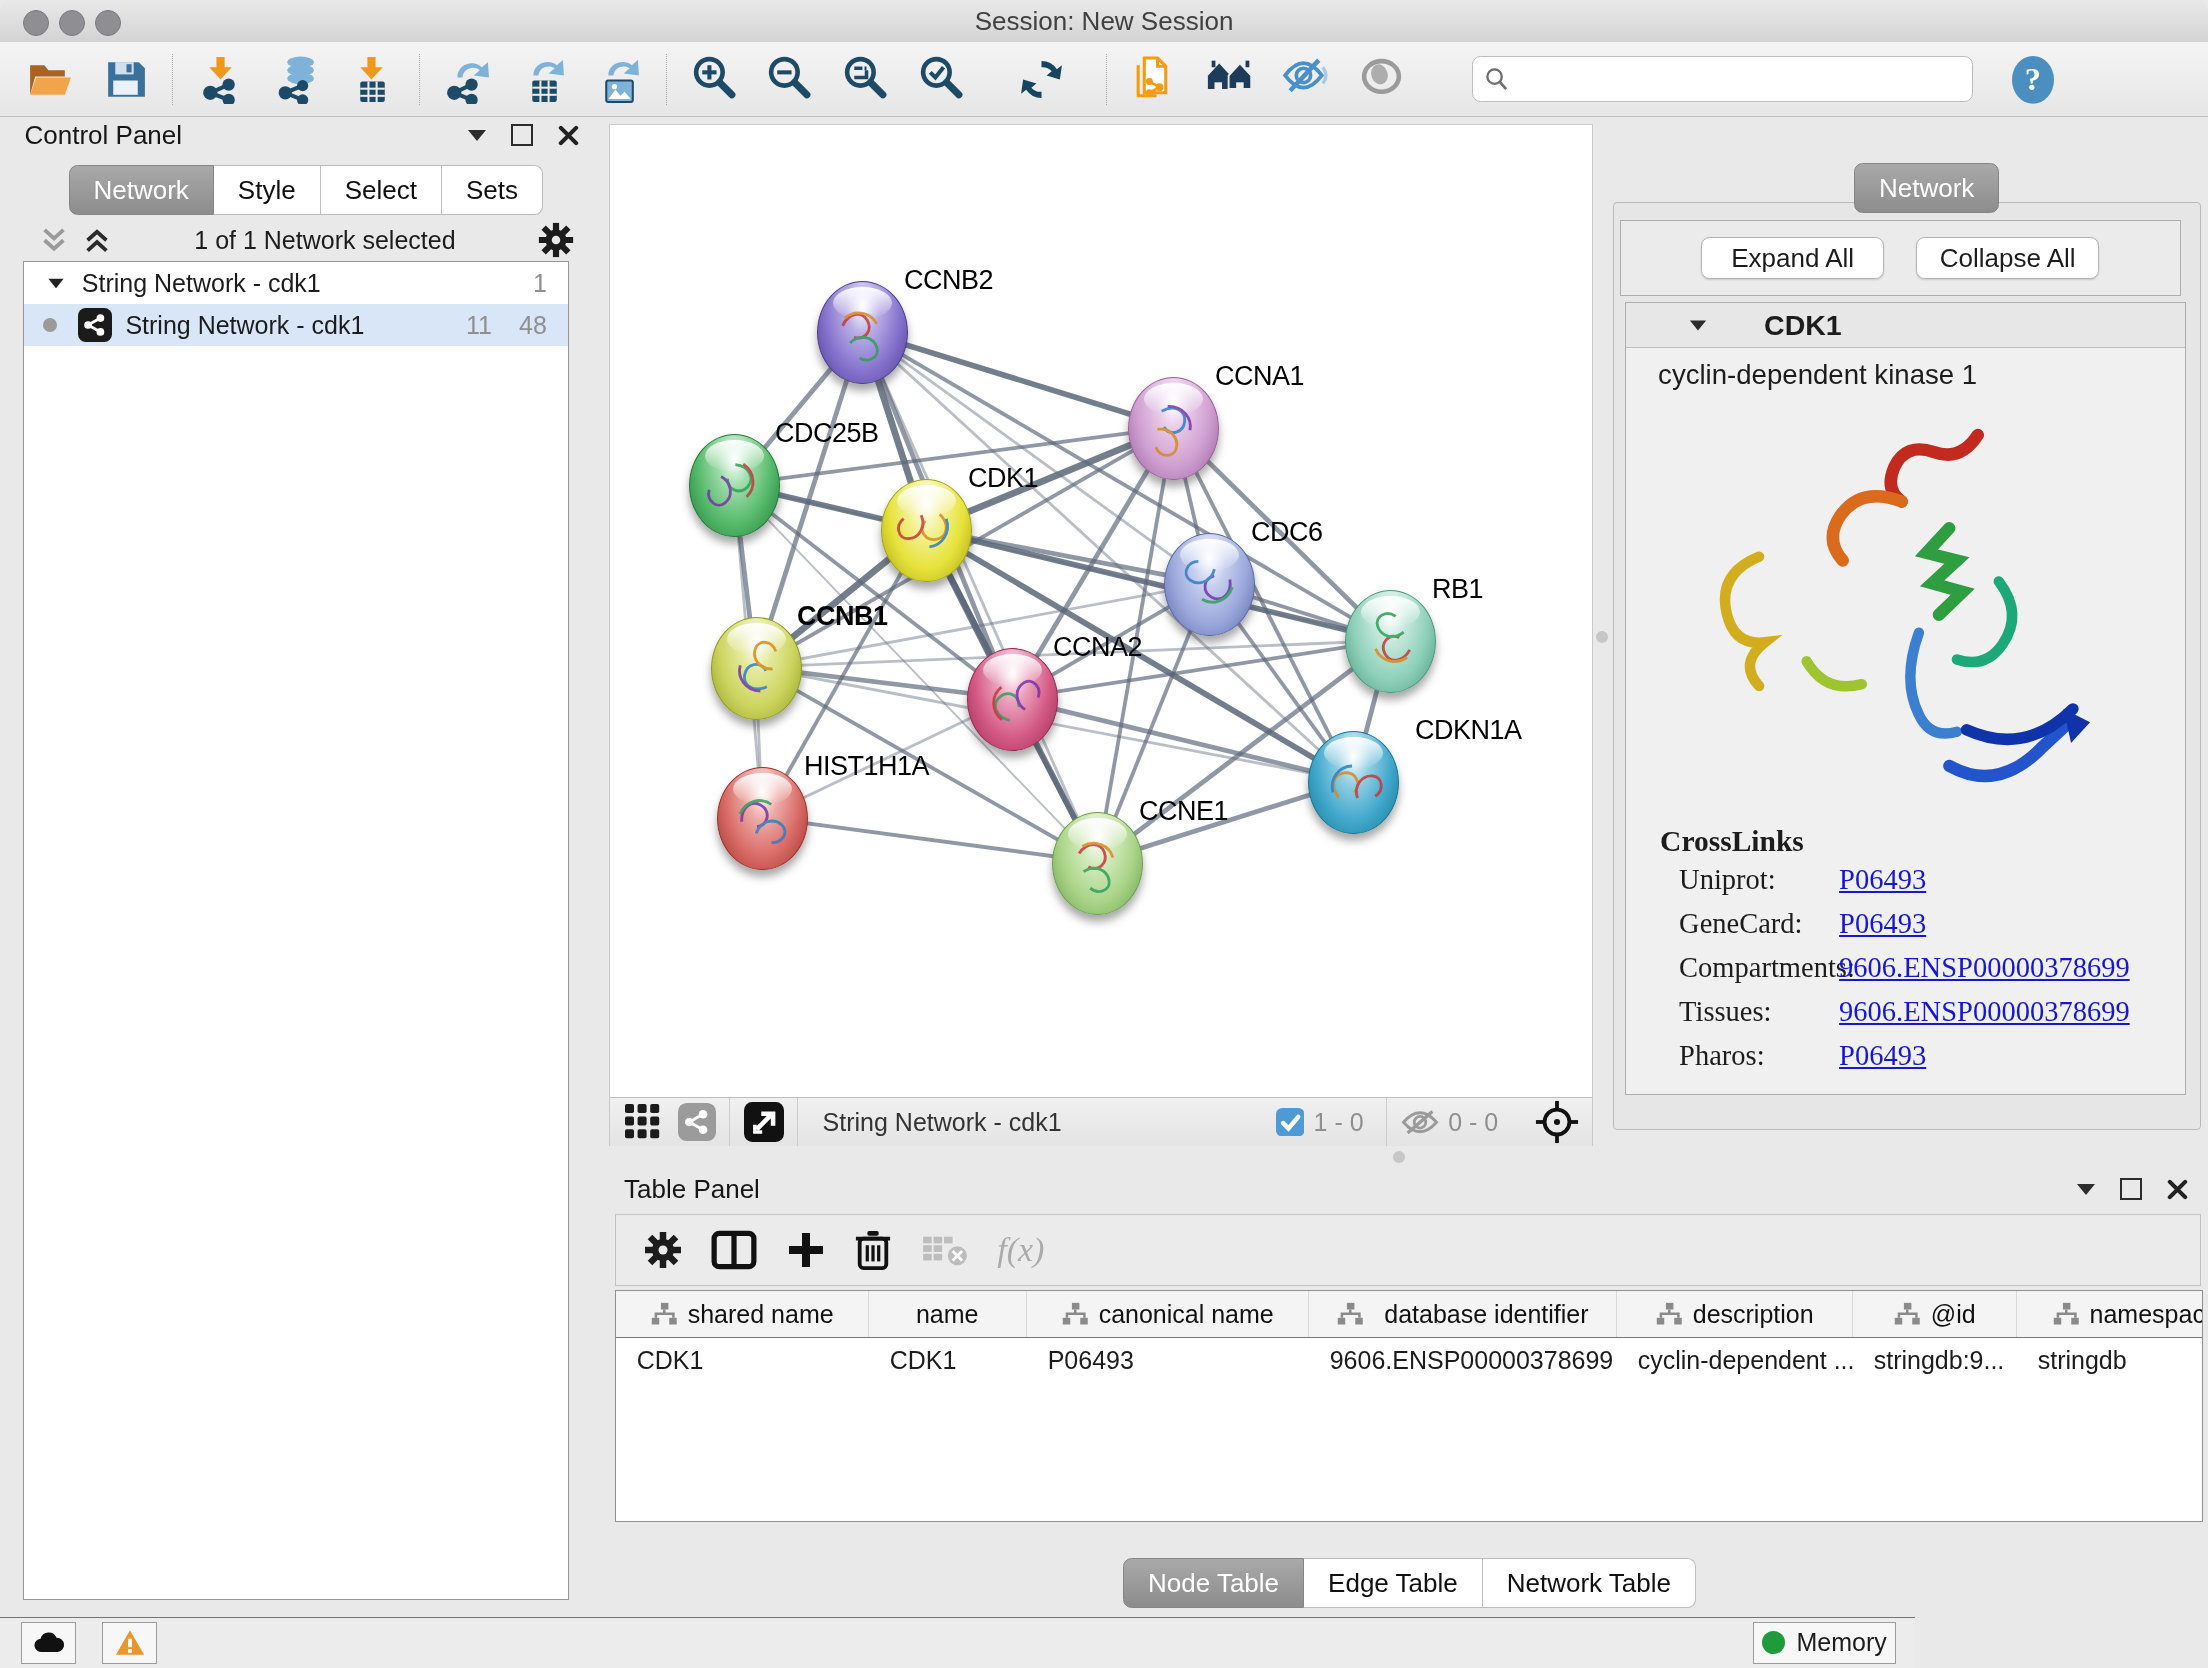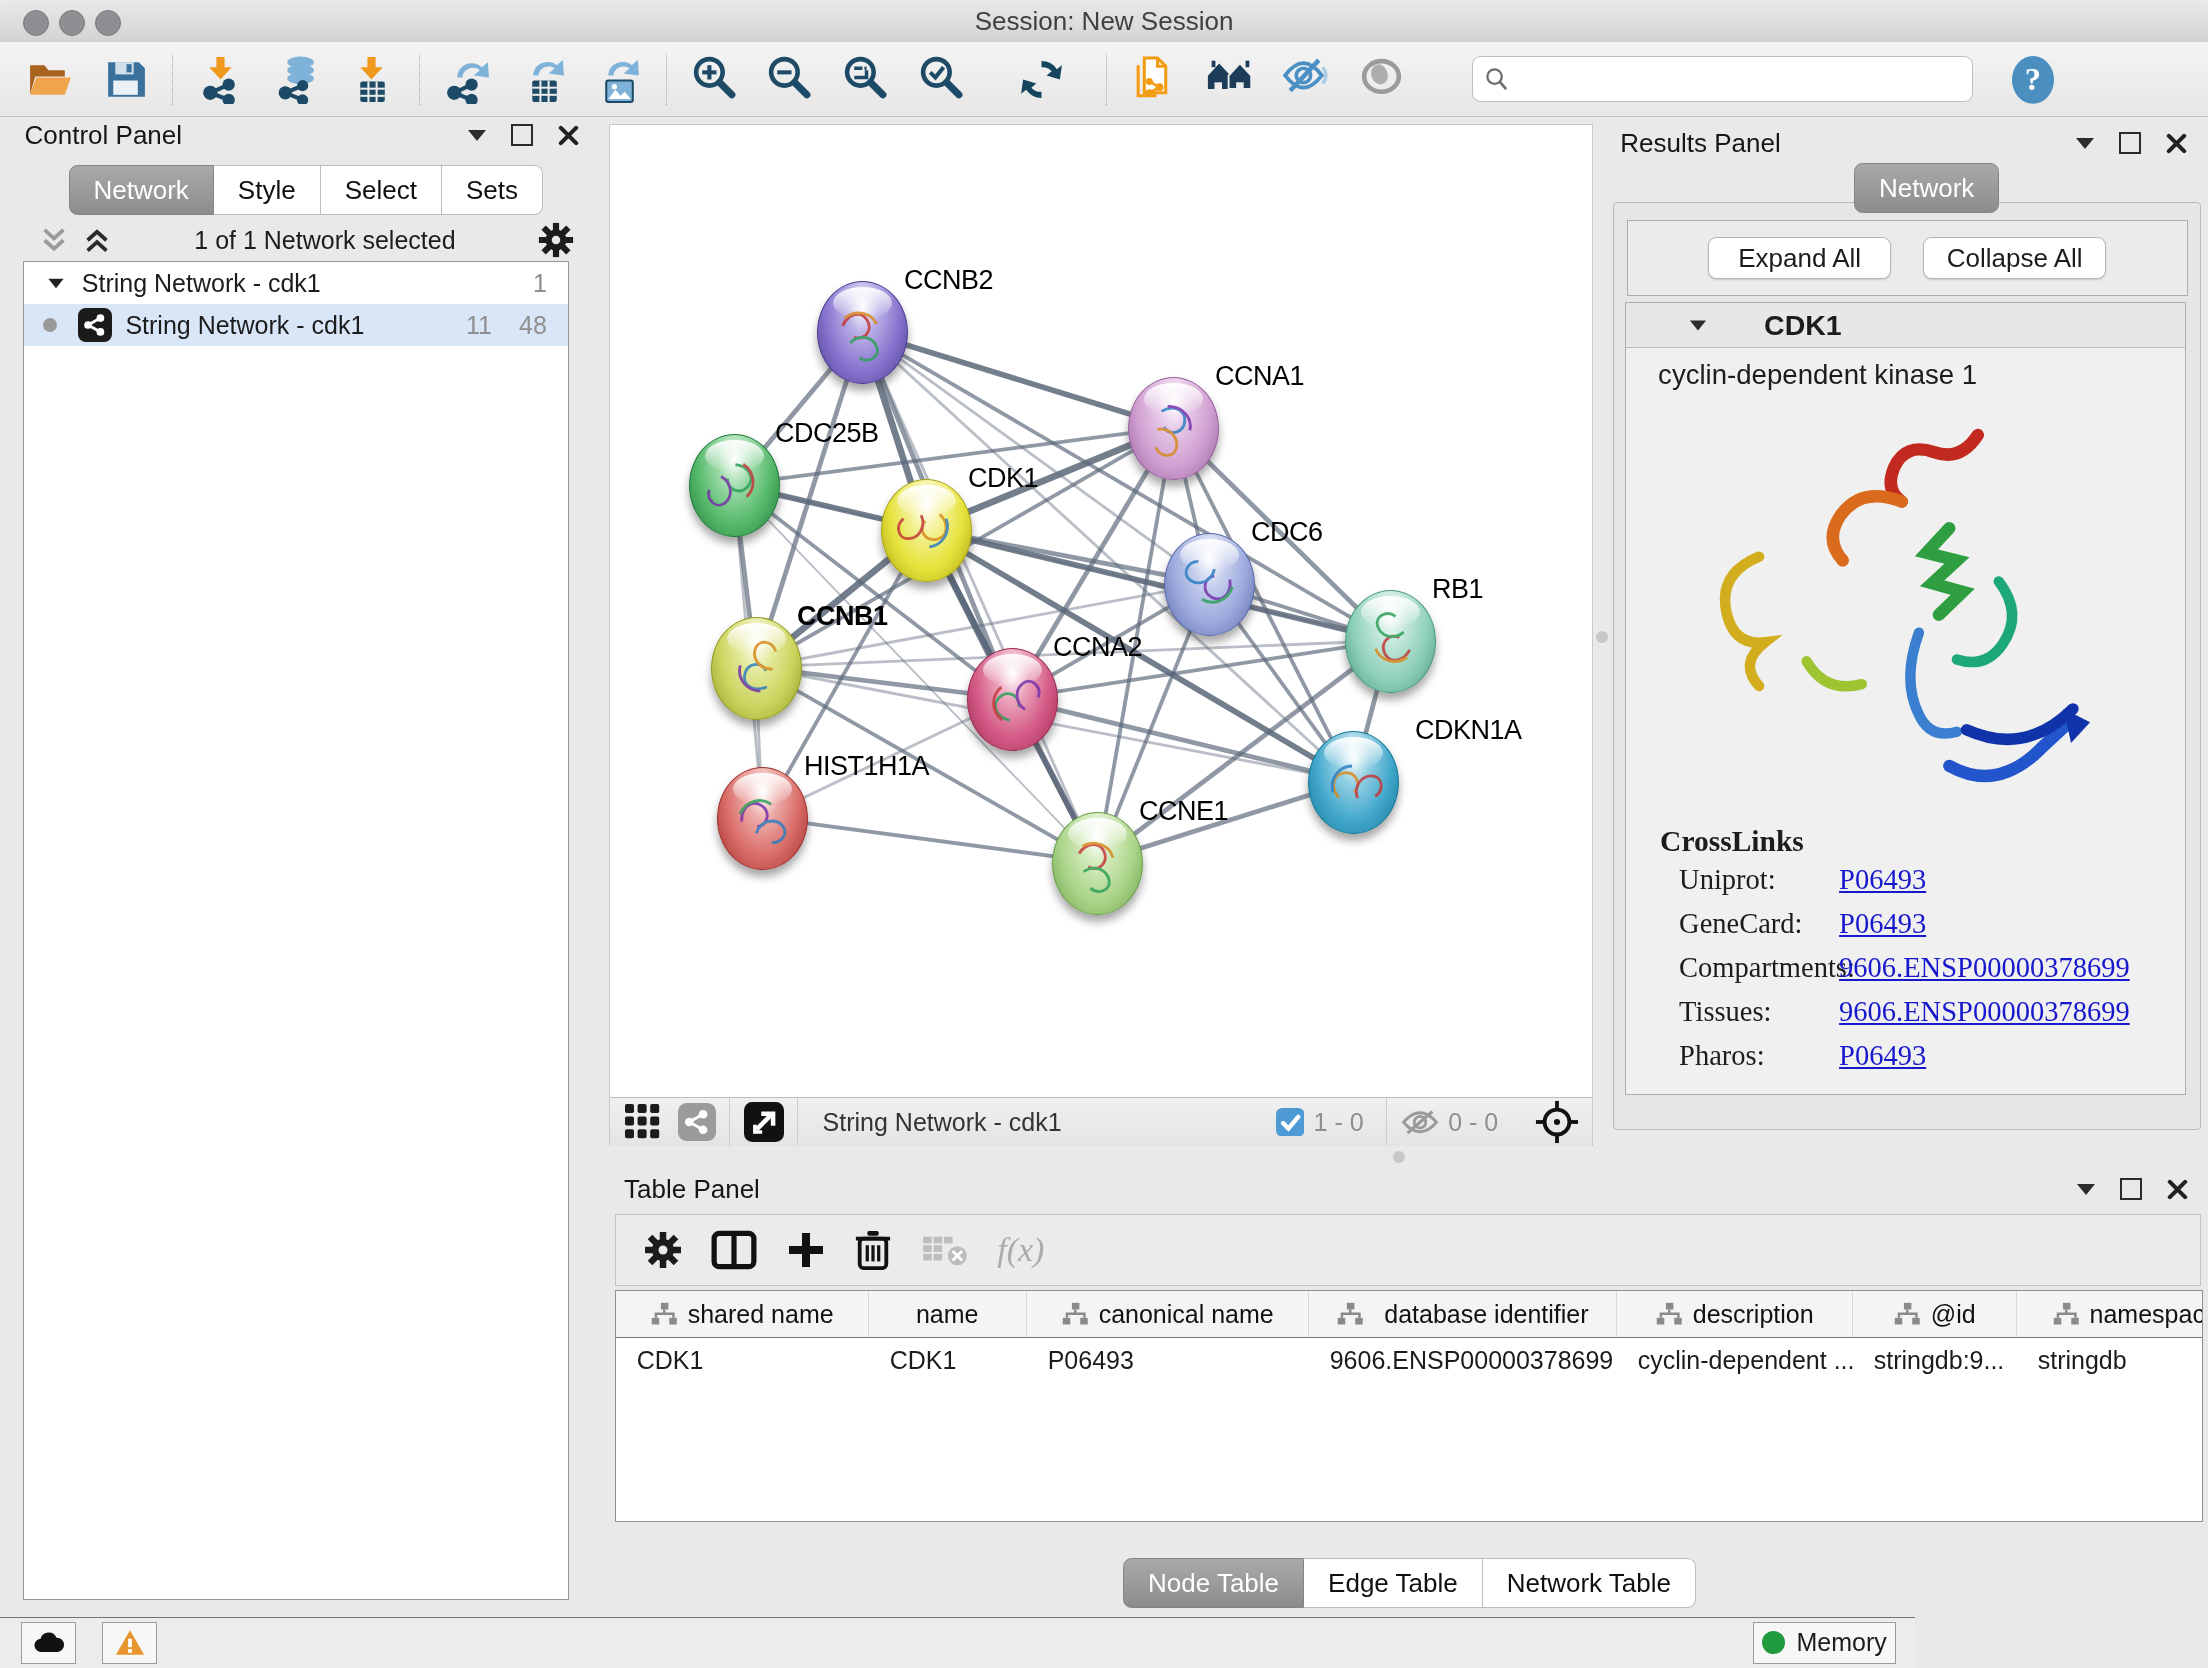--- a/index.html
+++ b/index.html
@@ -65,21 +65,21 @@
     border-top:1px solid #bdbdbd;display:flex;align-items:center;font-size:25px;color:#333;}
   .nt-sep{width:0;height:48px;border-left:1px solid #cdcdcd;margin:0 13.3px;}
   .nt-num{color:#8f8f8f;margin:0 9.5px;}
 
   
   #results-panel{left:1607px;top:124px;width:601px;height:1006px;}
   #rp-tab{left:247px;top:39px;z-index:2;}
   #rp-tab .tab{border-radius:8.6px;border-left:1px solid #858585;}
   #rp-box{left:5.7px;top:78px;width:586px;height:926px;background:#e6e6e6;
     border:1.9px solid #b9b9b9;border-radius:3.8px;}
-  #rp-expandbox{left:13px;top:17px;width:559px;height:74px;background:#ebebeb;border:1.9px solid #adadad;
+  #rp-expandbox{left:6px;top:17px;width:559px;height:74px;background:#ebebeb;border:1.9px solid #adadad;
     display:flex;align-items:center;justify-content:center;gap:32px;}
   .rp-btn{min-width:181px;height:40px;background:#fff;border:1px solid #b5b5b5;border-radius:8.6px;
     font-size:26px;text-align:center;line-height:40px;box-shadow:0 1px 1.9px rgba(0,0,0,.15);}
   #rp-scroll{left:11.4px;top:99px;width:559px;height:791px;background:#f0f0f0;border:1.9px solid #adadad;}
   #rp-entry-head{height:44px;background:#e7e7e7;border-bottom:1px solid #bdbdbd;
     display:flex;align-items:center;}
   #rp-entry-name{font-size:28.5px;font-weight:bold;}
   #rp-desc{font-size:27.6px;padding:11.4px 0 0 32px;}
   #crosslinks{font-family:"Liberation Serif","DejaVu Serif",serif;font-size:28.5px;}
   #crosslinks .xl-title{font-weight:bold;font-size:29.5px;padding-left:34px;margin-top:21px;}
@@ -598,30 +598,20 @@
           </g>
           <circle cx="23" cy="23" r="3.2" fill="#111"></circle>
         </svg>
     </span>
   </div>
 </div>
 <span class="split-dot" style="left:1596px;top:631px"></span>
 <span class="split-dot" style="left:1393px;top:1151px"></span>
 
 <div id="results-panel" class="abs">
-  <div class="panel-head" style="padding-left:13.3px">
-    <span class="panel-title">Results Panel</span>
-    <span class="ph-icons">
-      <span class="tri-down"></span>
-      <span class="float-box"></span>
-      <svg width="21" height="21" viewBox="0 0 22 22">
-          <path d="M3 3 19 19M19 3 3 19" stroke="#222" stroke-width="4.4" stroke-linecap="round"></path>
-        </svg>
-    </span>
-  </div>
   <div id="rp-tab" class="abs seg">
       <span class="tab active">Network</span>
     </div>
   <div id="rp-box" class="abs">
     <div id="rp-expandbox" class="abs">
       <span class="rp-btn">Expand All</span>
       <span class="rp-btn">Collapse All</span>
     </div>
     <div id="rp-scroll" class="abs">
       <div id="rp-entry-head">

